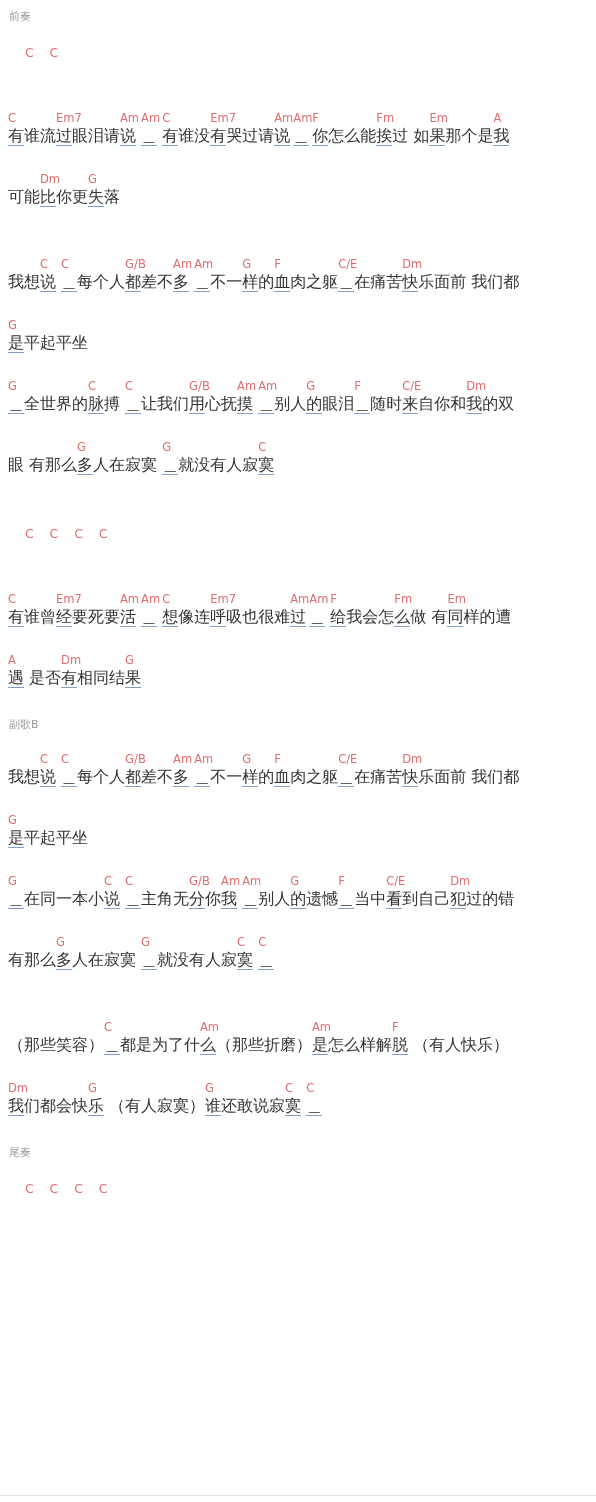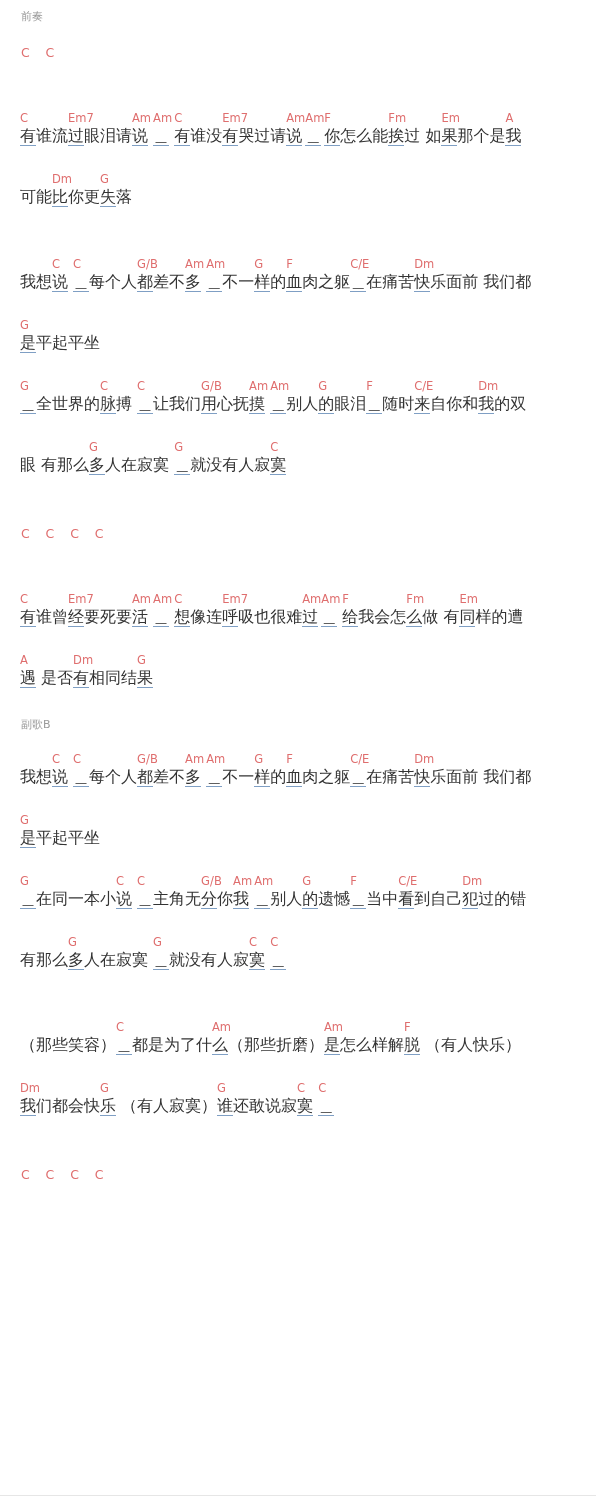--- a/index.html
+++ b/index.html
@@ -8,21 +8,21 @@
     background: #ffffff;
   }
   body {
     width: 596px;
     height: 1502px;
     font-family: "DejaVu Sans", "Liberation Sans", sans-serif;
     position: relative;
     overflow: hidden;
   }
   #sheet {
-    padding: 10px 8px 0 20px;
+    padding: 10px 8px 0 8px;
     box-sizing: border-box;
     width: 596px;
   }
   .section {
     margin: 0 0 0 0;
   }
   .section-label {
     color: #999999;
     font-size: 11px;
     line-height: 14px;
@@ -64,20 +64,21 @@
   }
   .gap-md { height: 20px; }
   .gap-lg { height: 26px; }
   .gap-xl { height: 30px; }
   .chordonly {
     color: #df6e6e;
     font-size: 12.5px;
     line-height: 17px;
     white-space: pre;
     padding-left: 1px;
+    margin-left: 16px;
   }
   .footer-rule {
     position: absolute;
     left: 0;
     right: 0;
     bottom: 6px;
     height: 1px;
     background: #e6e6e6;
   }
 </style>
@@ -134,18 +135,19 @@
     </div>
     <div class="gap-xl"></div>
     <div class="section">
       <div class="gap-md"></div>
       <div class="line"><span class="seg"><span class="chord"></span><span class="lyr">（那些笑容）</span></span><span class="seg"><span class="chord">C</span><span class="lyr"><span class="u">＿</span>都是为了什</span></span><span class="seg"><span class="chord">Am</span><span class="lyr"><span class="u">么</span>（那些折磨）</span></span><span class="seg"><span class="chord">Am</span><span class="lyr"><span class="u">是</span>怎么样解</span></span><span class="seg"><span class="chord">F</span><span class="lyr"><span class="u">脱</span> （有人快乐）</span></span></div>
       <div class="gap-lg"></div>
       <div class="line"><span class="seg"><span class="chord">Dm</span><span class="lyr"><span class="u">我</span>们都会快</span></span><span class="seg"><span class="chord">G</span><span class="lyr"><span class="u">乐</span> （有人寂寞）</span></span><span class="seg"><span class="chord">G</span><span class="lyr"><span class="u">谁</span>还敢说寂</span></span><span class="seg"><span class="chord">C</span><span class="lyr"><span class="u">寞</span> </span></span><span class="seg"><span class="chord">C</span><span class="lyr"><span class="u">＿</span></span></span></div>
     </div>
     <div class="gap-xl"></div>
     <div class="section">
+      <div class="section-label">尾奏</div>
       <div class="gap-md"></div>
       <div class="chordonly">C    C    C    C</div>
     </div>
     <div class="gap-md"></div>
   </div>
 <div class="footer-rule"></div>
 
 </body></html>

